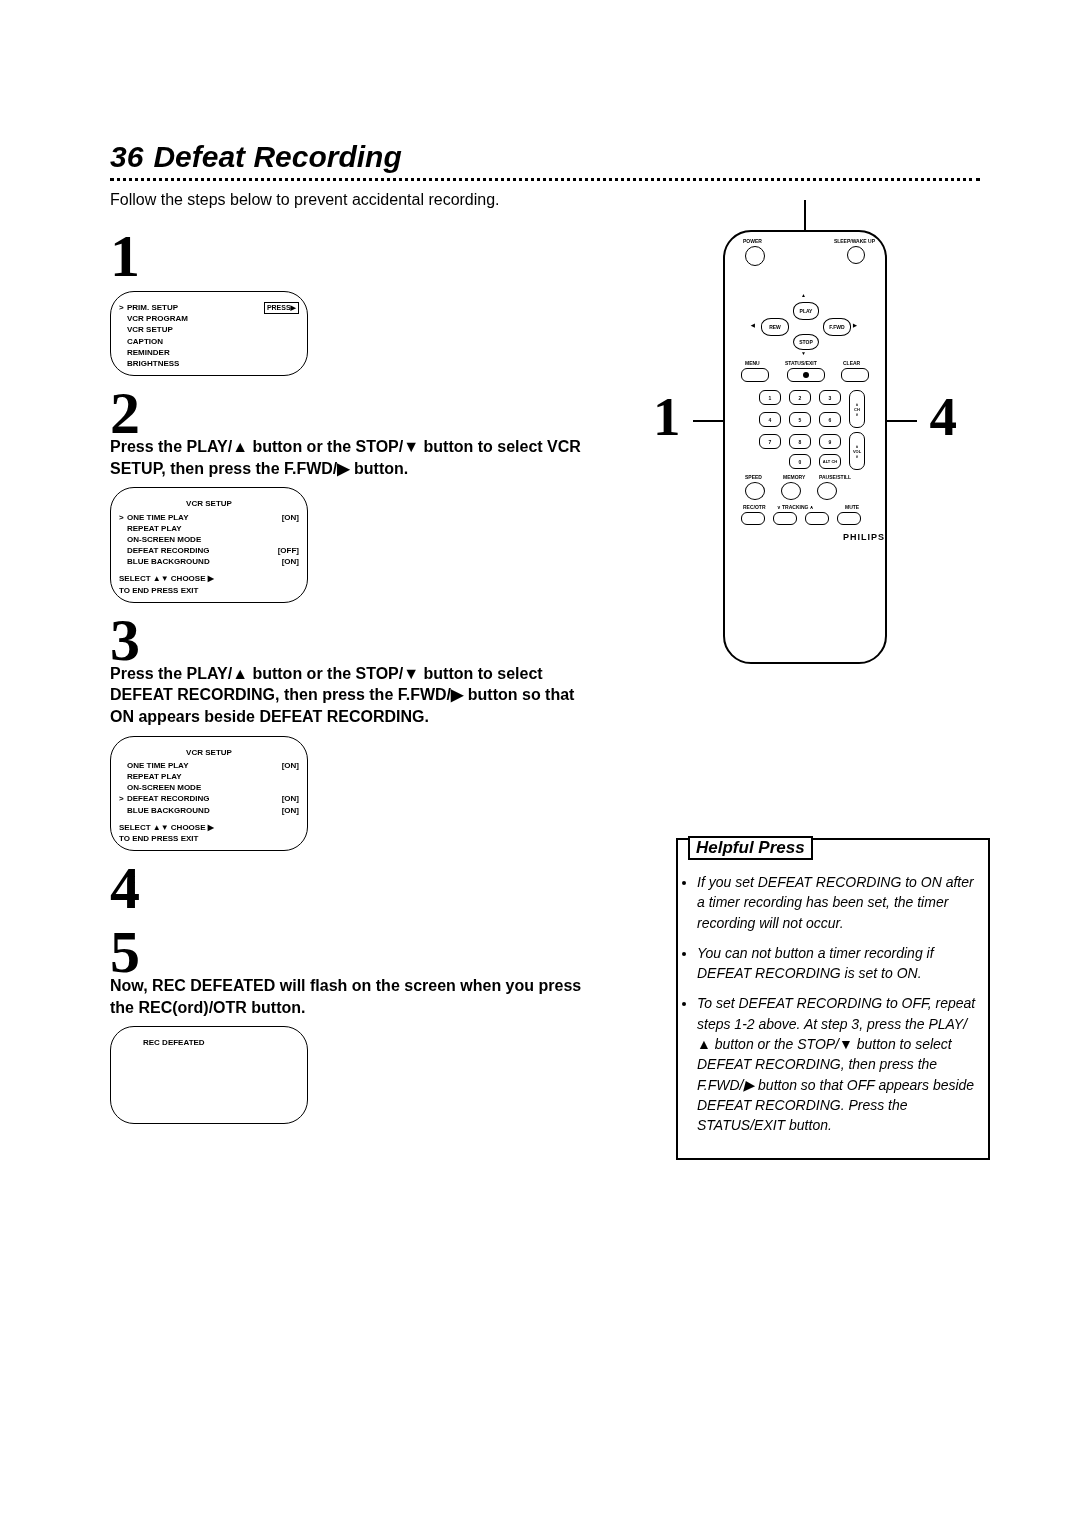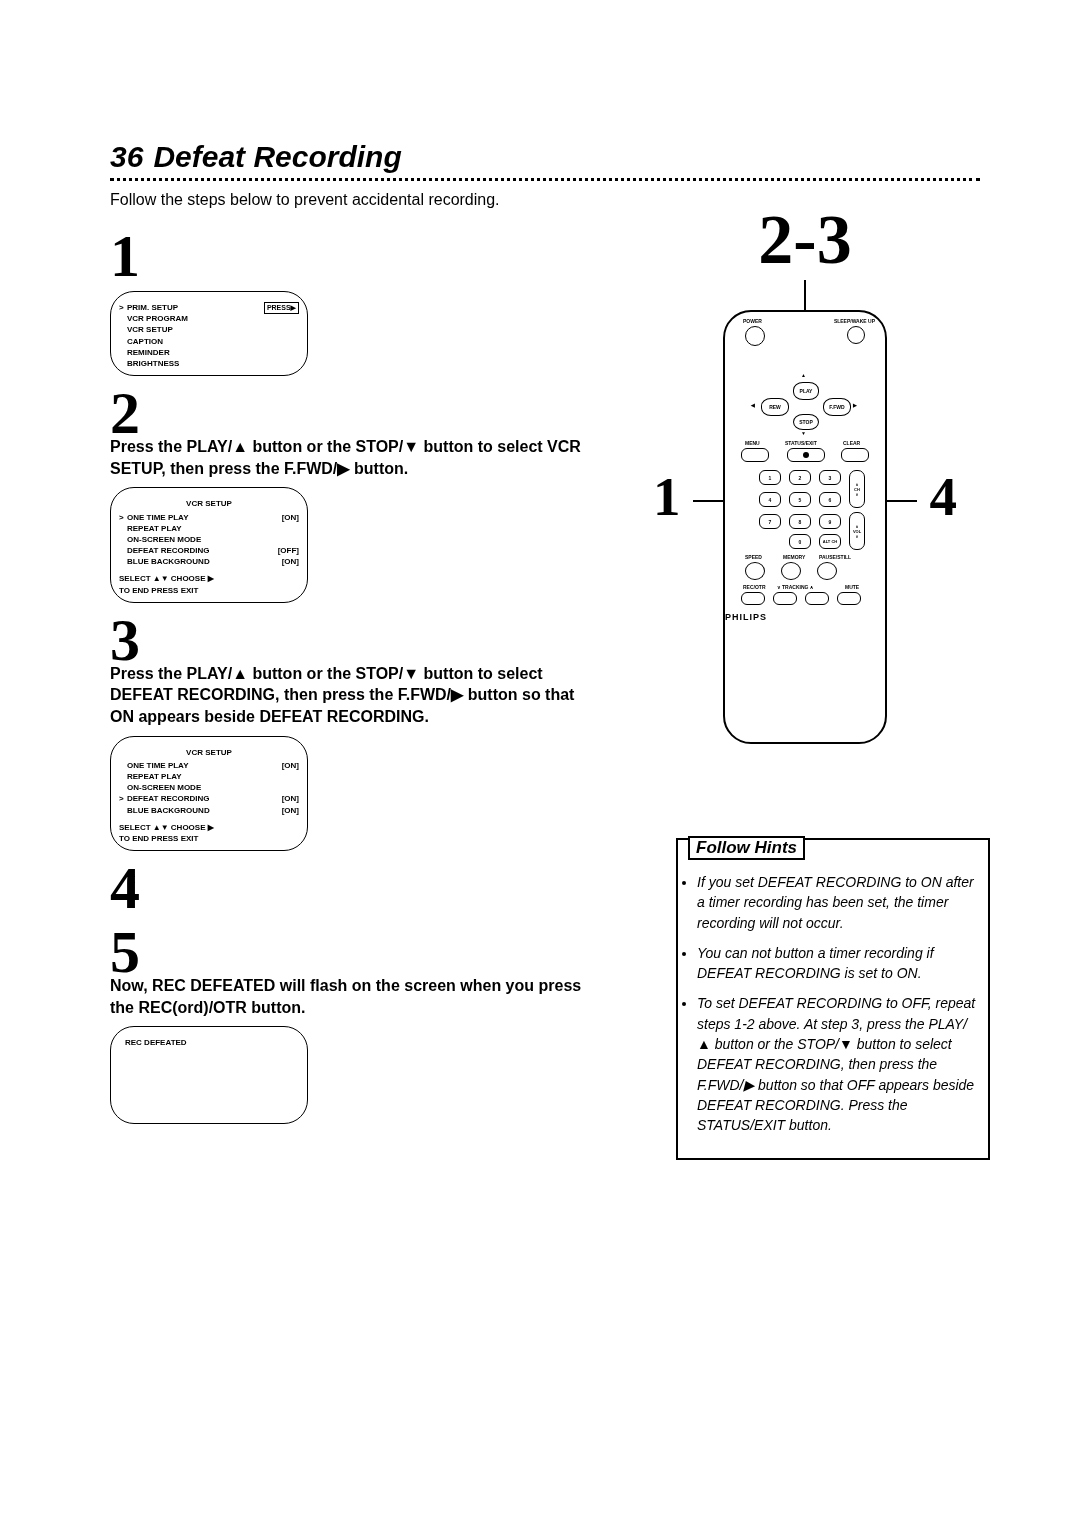--- a/index.html
+++ b/index.html
@@ -115,21 +115,21 @@
     width: 160px;
     height: 430px;
     border: 2px solid #000;
     border-radius: 28px;
     background:#fff;
     position:relative;
     font-size:6px;
     font-weight:bold;
     display:inline-block;
   }
-  .remote .lbl { font-size:5px; text-align:left; position:absolute; }
+  .remote .lbl { font-size:5px; text-align:right; position:absolute; }
   .rbtn {
     position:absolute;
     border:1.5px solid #000;
     border-radius: 8px;
     background:#fff;
     display:flex; align-items:center; justify-content:center;
     font-size:5px;
   }
   .circle { border-radius:50%; }
   .oval { border-radius: 10px/8px; }
@@ -273,26 +273,25 @@
         </div>
       <div class="foot">SELECT ▲▼ CHOOSE ▶</div>
       <div>TO END PRESS EXIT</div>
     </div>
 
     <div class="big-step">4</div>
 
     <div class="big-step">5</div>
     <div class="step-text">Now, REC DEFEATED will flash on the screen when you press the REC(ord)/OTR button.</div>
     <div class="osd" style="height:80px">
-      <div style="margin-left:6px;">REC DEFEATED</div>
+      <div style="margin-left:24px;">REC DEFEATED</div>
     </div>
   </div>
 
   <div class="remote-area">
-    <div class="callout-top">2-3</div>
     <div class="line-top"></div>
     <div class="remote-wrap">
       <div class="callout-left">1</div>
       <div class="callout-right">4</div>
       <div class="line-side-l"></div>
       <div class="line-side-r"></div>
 
       <div class="remote">
         
         <div class="lbl" style="top:6px;left:18px">POWER</div>
@@ -393,21 +392,21 @@
               <span>8</span>
             </div>
             <div class="rbtn num" style="top: 202px; left: 94px;">
               <span>9</span>
             </div>
           </div></div>
     </div>
   </div>
 
   <div class="hints">
-    <div class="hints-title">Follow Hints</div>
+    <div class="hints-title">Helpful Press</div>
     <div class="hints-body">
       <ul id="hints-list">
           <li>If you set DEFEAT RECORDING to ON after a timer recording has been set, the timer recording will not occur.</li>
           <li>You can not button a timer recording if DEFEAT RECORDING is set to ON.</li>
           <li>To set DEFEAT RECORDING to OFF, repeat steps 1-2 above. At step 3, press the PLAY/▲ button or the STOP/▼ button to select DEFEAT RECORDING, then press the F.FWD/▶ button so that OFF appears beside DEFEAT RECORDING. Press the STATUS/EXIT button.</li>
         </ul>
     </div>
   </div>
 </div>
 

